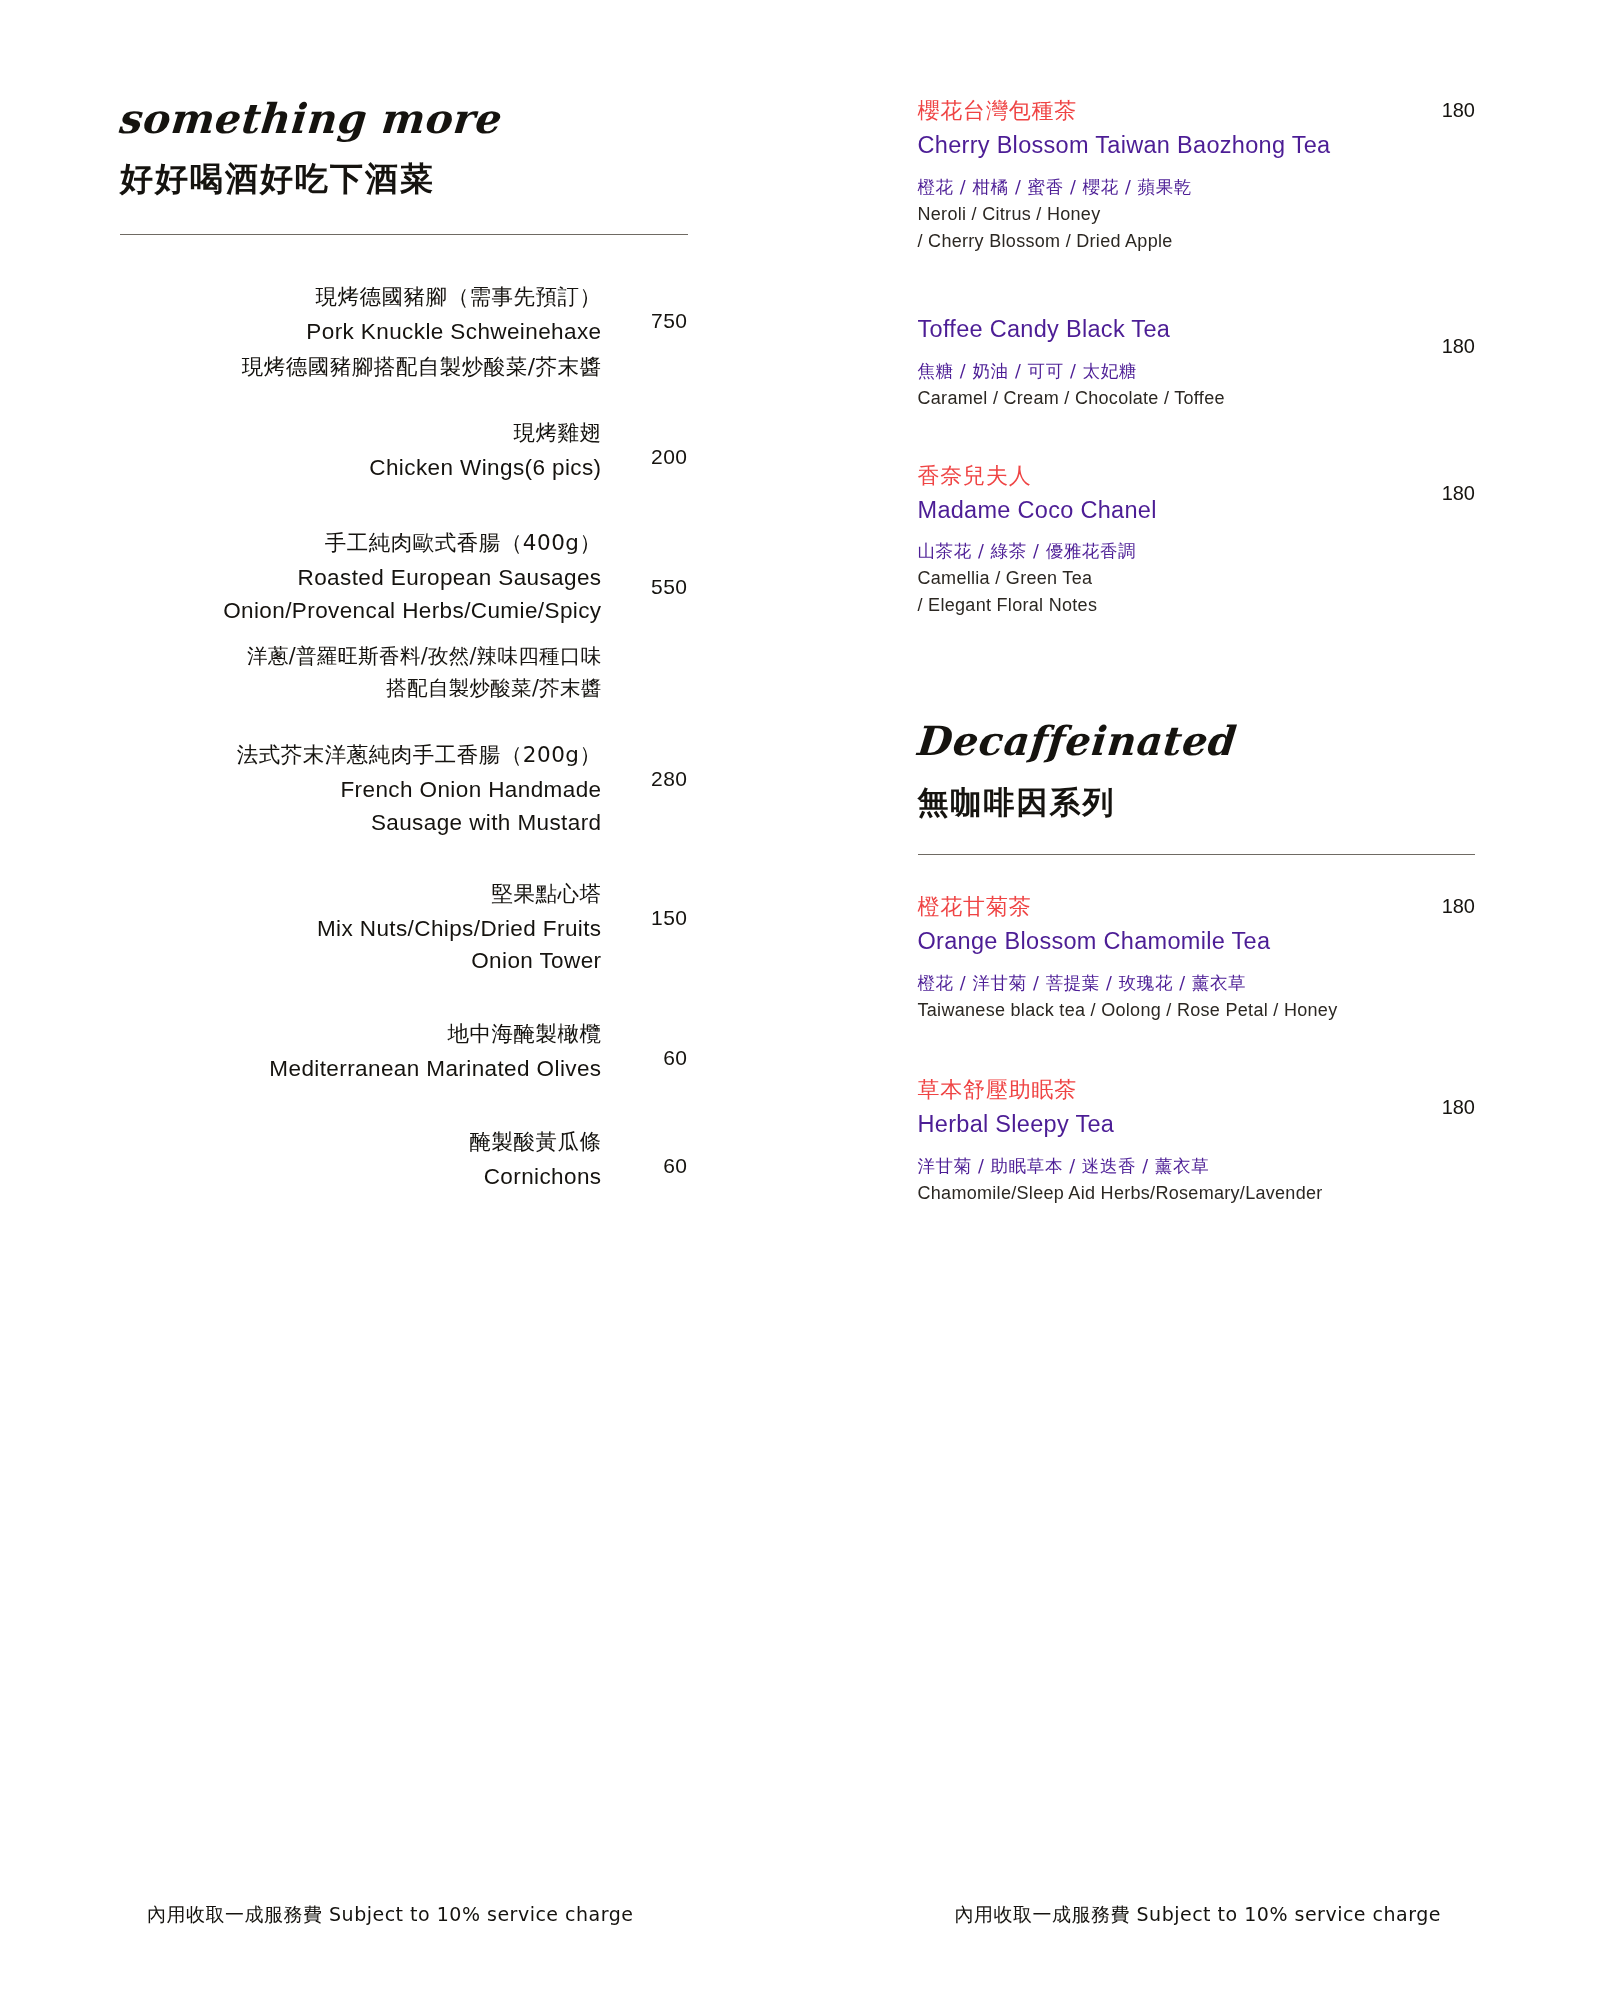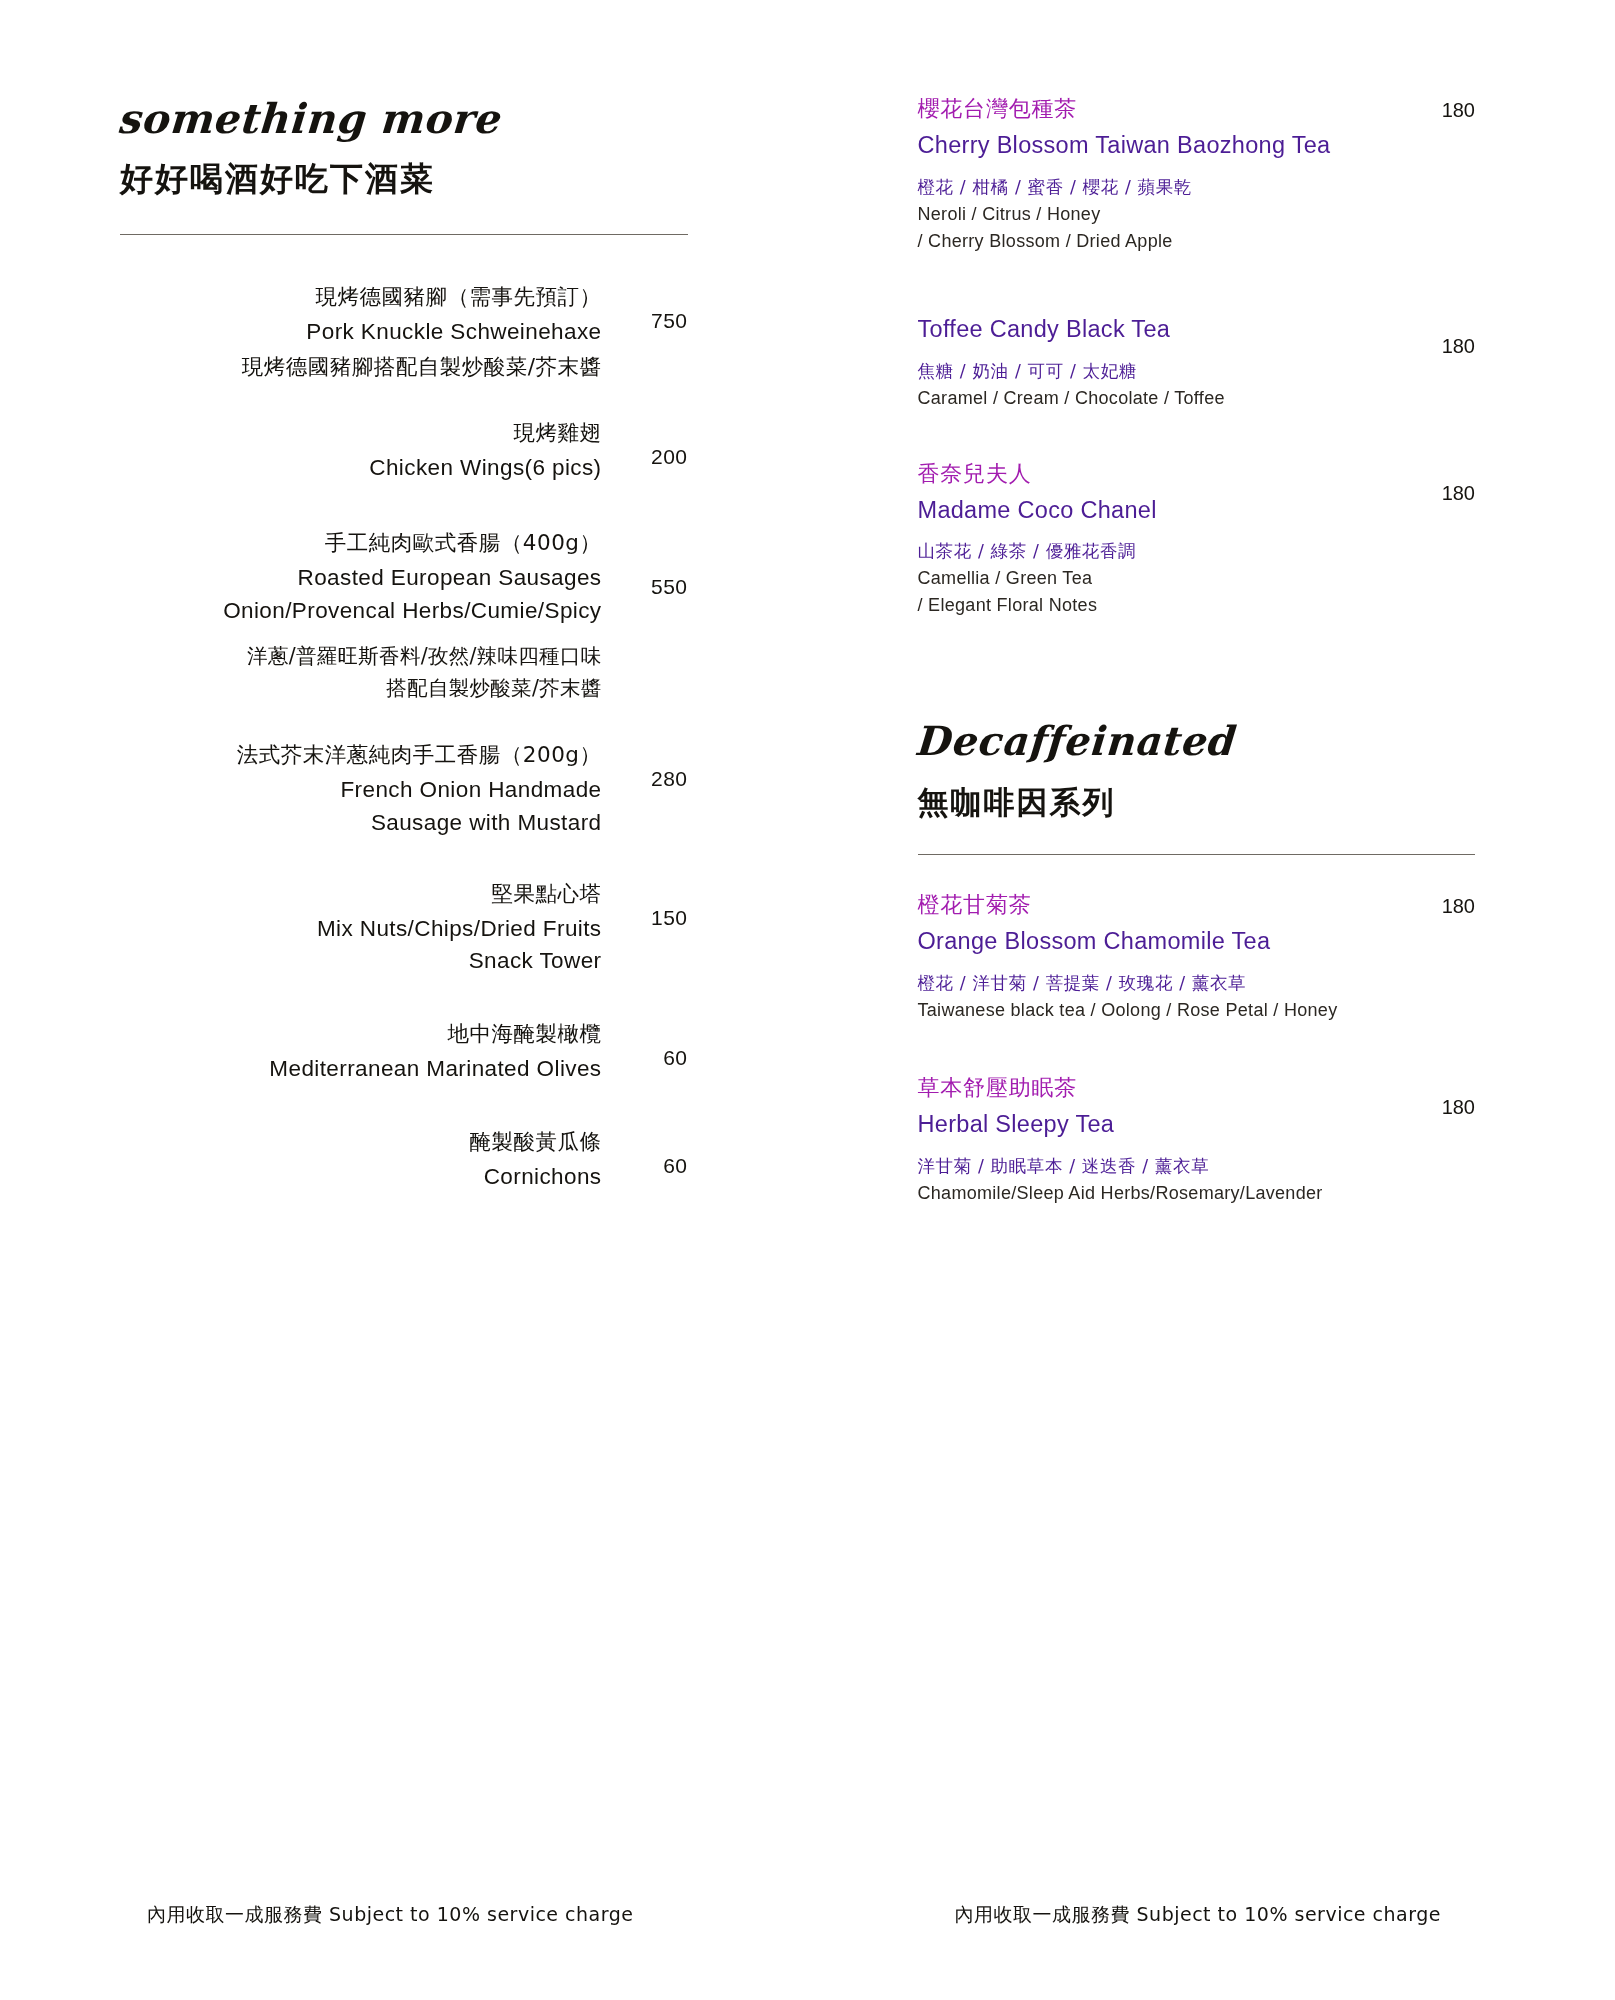--- a/index.html
+++ b/index.html
@@ -108,23 +108,23 @@
   .item.price-low .price { top: 48px; }
 
   
   .tea-list { margin-top: 0; }
   .tea {
     position: relative;
     margin-bottom: 44px;
     padding-right: 90px;
   }
   .tea .zh {
-    font-family: Liberation Mono, monospace;
+    font-family: Liberation Serif, serif;
     font-size: 22px;
-    color: #a21caf;
+    color: #ef4444;
     line-height: 1.45;
     letter-spacing: 0.8px;
   }
   .tea .en {
     font-family: "Liberation Sans", sans-serif;
     font-size: 23.5px;
     color: #4c1d95;
     line-height: 1.4;
     letter-spacing: 0.3px;
     margin-top: 2px;
@@ -221,21 +221,21 @@
       <div class="item price-mid" style="margin-bottom:38px">
         <div class="zh">法式芥末洋蔥純肉手工香腸（200g）</div>
         <div class="en">French Onion Handmade</div>
         <div class="en-sub">Sausage with Mustard</div>
         <div class="price">280</div>
       </div>
 
       <div class="item price-mid" style="margin-bottom:40px">
         <div class="zh">堅果點心塔</div>
         <div class="en">Mix Nuts/Chips/Dried Fruits</div>
-        <div class="en-sub">Snack Tower</div>
+        <div class="en-sub">Onion Tower</div>
         <div class="price">150</div>
       </div>
 
       <div class="item price-mid" style="margin-bottom:40px">
         <div class="zh">地中海醃製橄欖</div>
         <div class="en">Mediterranean Marinated Olives</div>
         <div class="price">60</div>
       </div>
 
       <div class="item price-mid">

